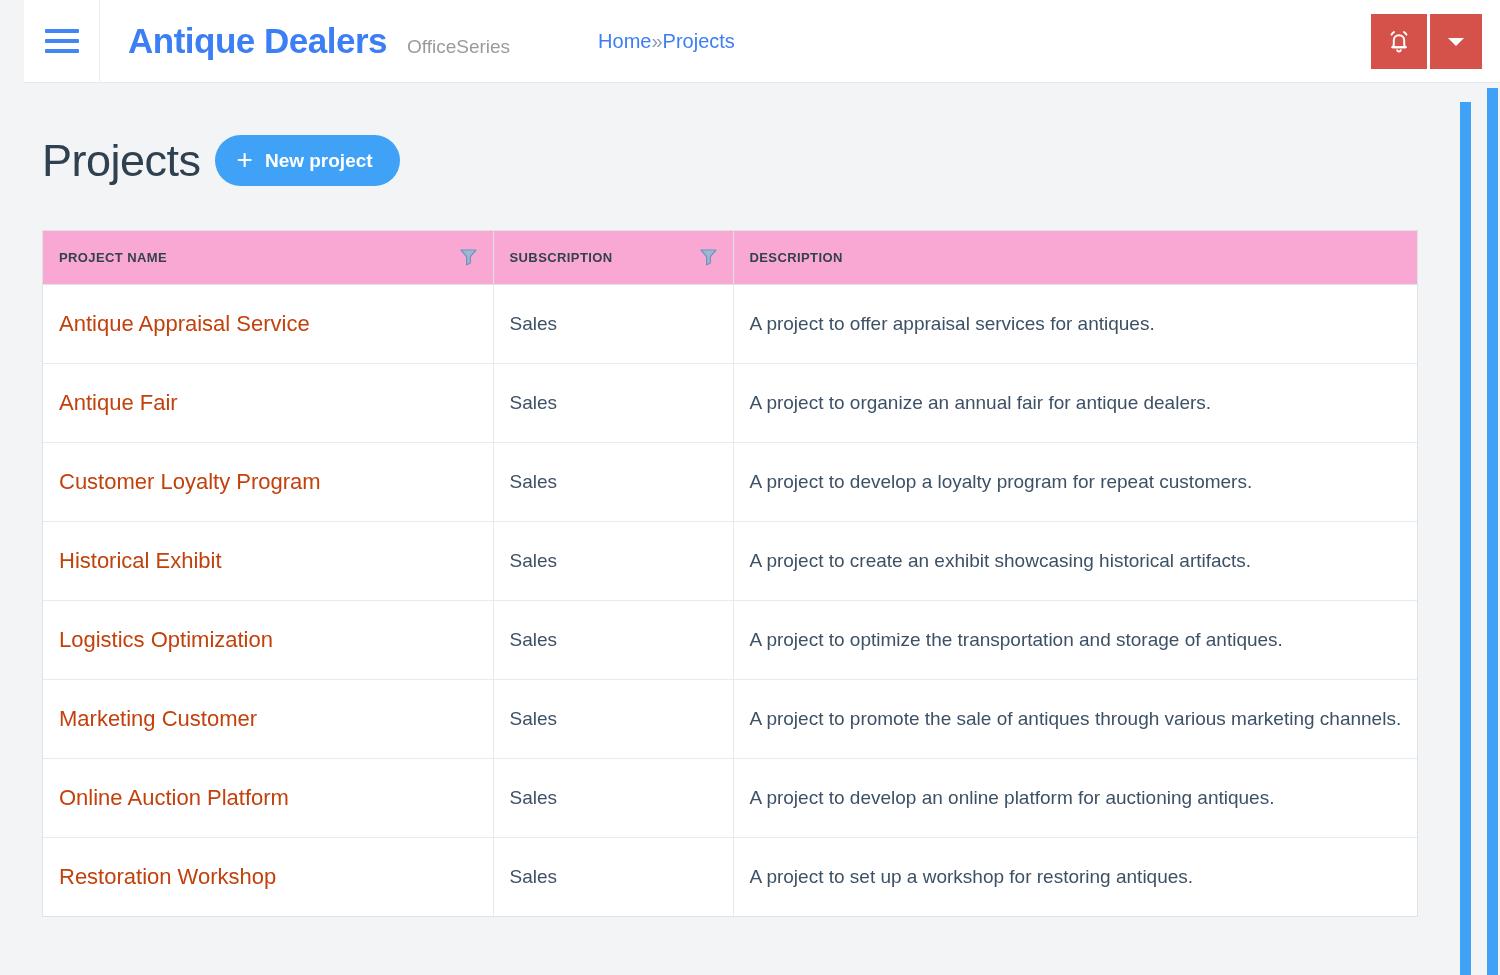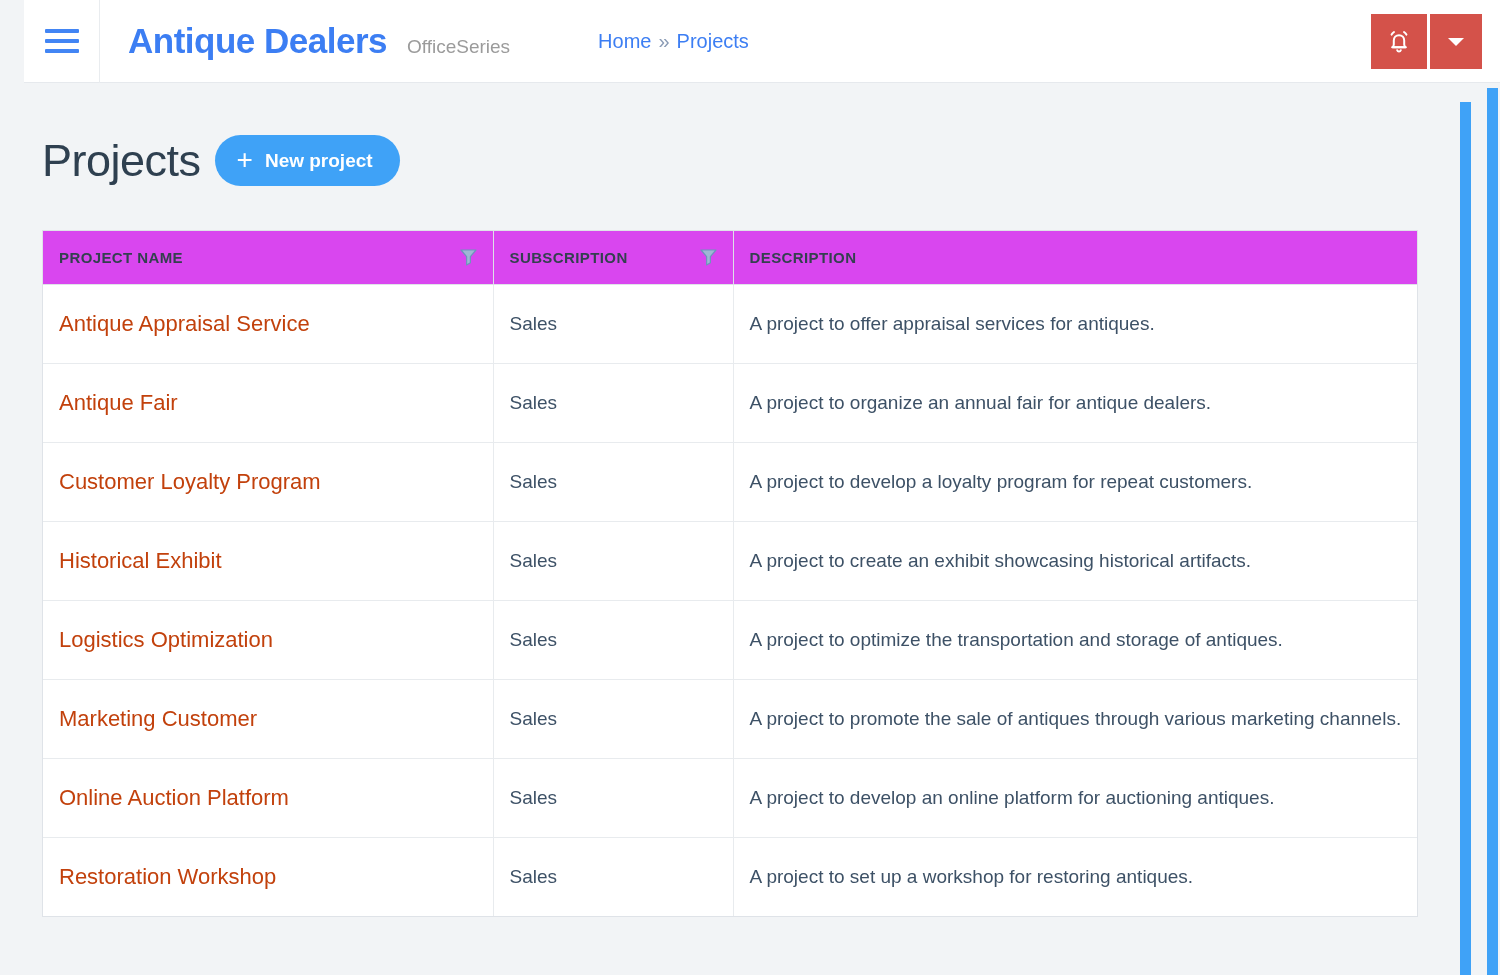--- a/index.html
+++ b/index.html
@@ -62,21 +62,20 @@
   .brand-sub {
     font-size: 19px;
     color: #9b9b9b;
     font-weight: normal;
     white-space: nowrap;
   }
 
   .breadcrumb {
     display: flex;
     align-items: baseline;
-    gap: 7px;
     margin-left: 88px;
     font-size: 20px;
     white-space: nowrap;
   }
   .breadcrumb a {
     color: #3c7ef3;
     text-decoration: none;
   }
   .breadcrumb .sep {
     color: #8a9bb5;
@@ -154,27 +153,27 @@
     border: 1px solid #dfe3e8;
     background: #ffffff;
     overflow: hidden;
   }
   table.grid {
     width: 100%;
     border-collapse: collapse;
     table-layout: fixed;
   }
   table.grid th {
-    background: #d946ef;
+    background: #f9a8d4;
     border-bottom: 1px solid #dfe3e8;
     border-right: 1px solid #dde2e7;
     height: 53px;
     padding: 0 16px;
     text-align: left;
-    font-size: 15px;
+    font-size: 13px;
     font-weight: bold;
     letter-spacing: 0.4px;
     color: #33404f;
     vertical-align: middle;
   }
   table.grid th:last-child { border-right: none; }
   .th-inner {
     display: flex;
     align-items: center;
     justify-content: space-between;

